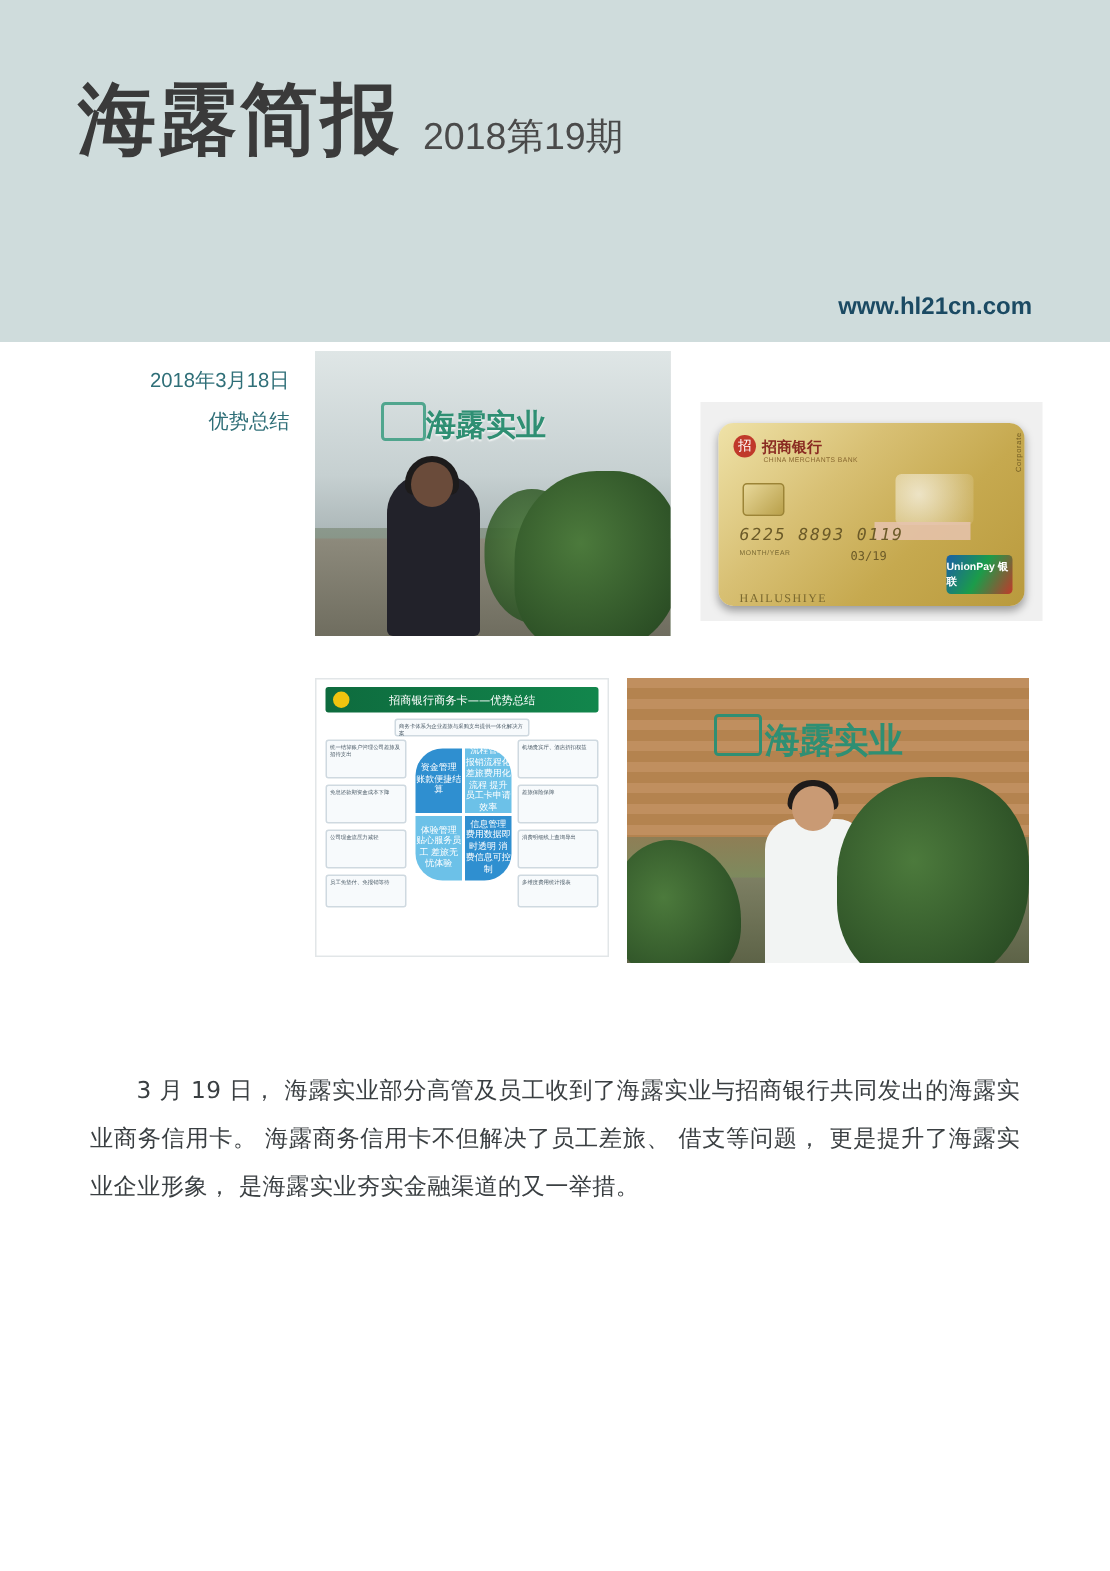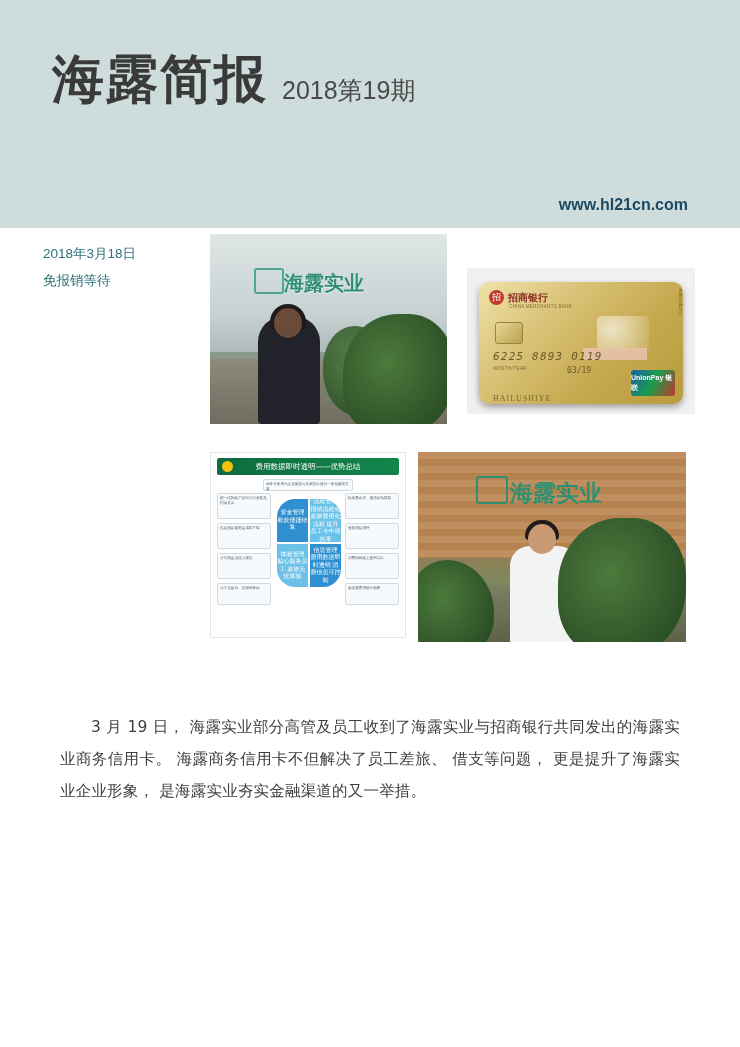--- a/index.html
+++ b/index.html
@@ -60,21 +60,21 @@
   
   .meta {
     position: absolute;
     left: 43px;
     top: 240px;
     width: 150px;
     color: #2f6f78;
     font-size: 13.5px;
     line-height: 2.0;
   }
-  .meta div { white-space: nowrap; }
+  .meta div { white-space: nowrap; text-align: right; }
   
   .photo {
     position: absolute;
     overflow: hidden;
     background: #d7d7d7;
   }
   
   #photo-office-lady {
     left: 210px; top: 234px; width: 237px; height: 190px;
     background: linear-gradient(180deg,#c8cfd0 0%,#aeb9bb 38%,#8d9a8f 60%,#6f7f63 100%);
@@ -315,21 +315,21 @@
   <div class="header">
     <div class="header-title-wrap">
       <div class="header-title">海露简报</div>
       <div class="header-issue">2018第19期</div>
     </div>
     <div class="header-url">www.hl21cn.com</div>
   </div>
 
   <div class="meta">
     <div>2018年3月18日</div>
-    <div>免报销等待</div>
+    <div>优势总结</div>
   </div>
 
   <div class="photo" id="photo-office-lady">
     <div class="wall"></div>
     <div class="floor"></div>
     <div class="logo-mark"></div>
     <div class="logo-wall-text">海露实业</div>
     <div class="person-dark"></div>
     <div class="person-hair"></div>
     <div class="person-head"></div>
@@ -352,21 +352,21 @@
       <div class="card-exp-label">MONTH/YEAR</div>
       <div class="card-exp">03/19</div>
       <div class="card-name">HAILUSHIYE</div>
       <div class="card-unionpay">UnionPay 银联</div>
     </div>
   </div>
 
   <div class="photo" id="photo-slide">
     <div class="slide-head">
       <span class="badge"></span>
-      <span>费用数据即时透明——优势总结</span>
+      <span>招商银行商务卡——优势总结</span>
     </div>
     <div class="slide-box top">商务卡体系为企业差旅与采购支出提供一体化解决方案</div>
     <div class="slide-center">
       <div class="slide-q q1">资金管理
 账款便捷结算</div>
       <div class="slide-q q2">流程管理
 报销流程化
 差旅费用化流程
 提升员工卡申请效率</div>
       <div class="slide-q q3">体验管理

